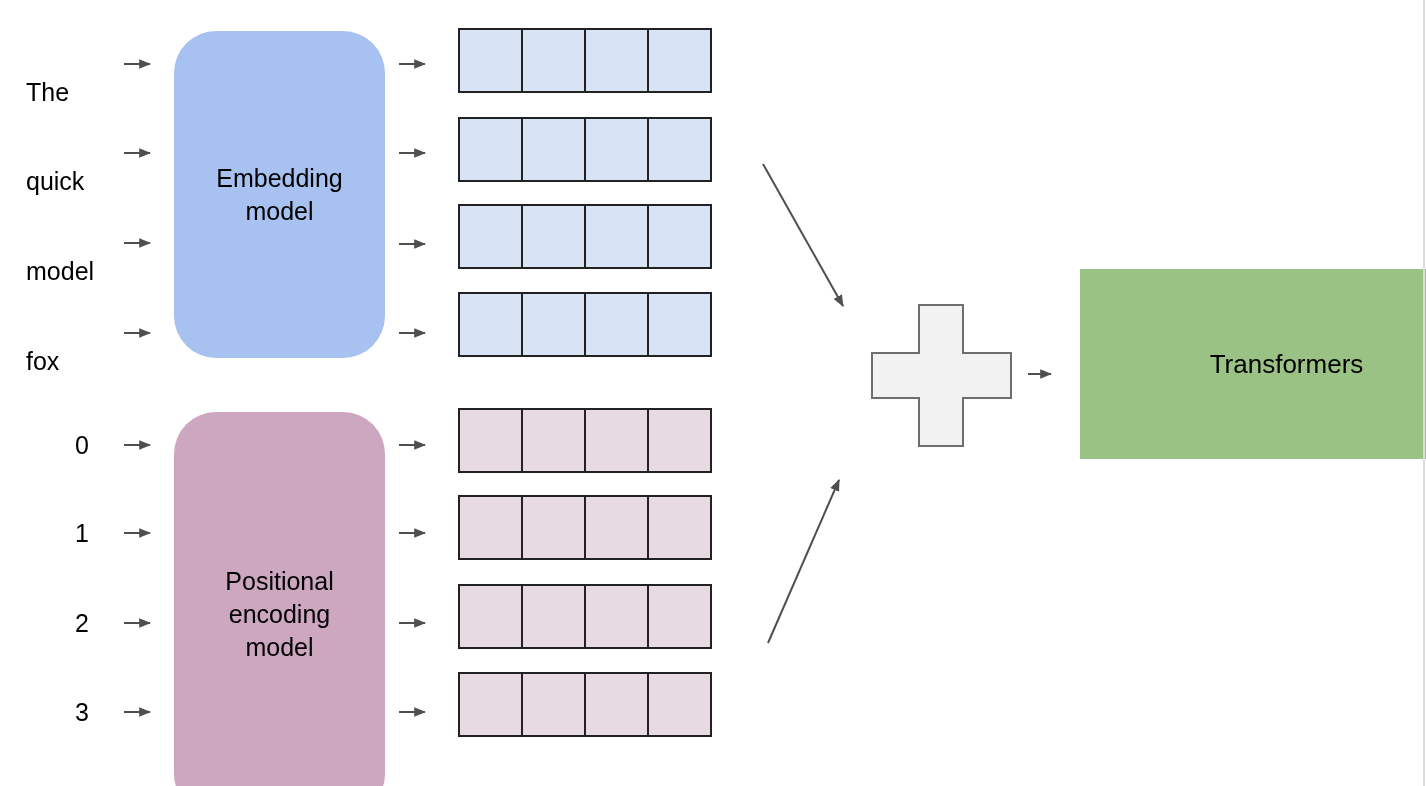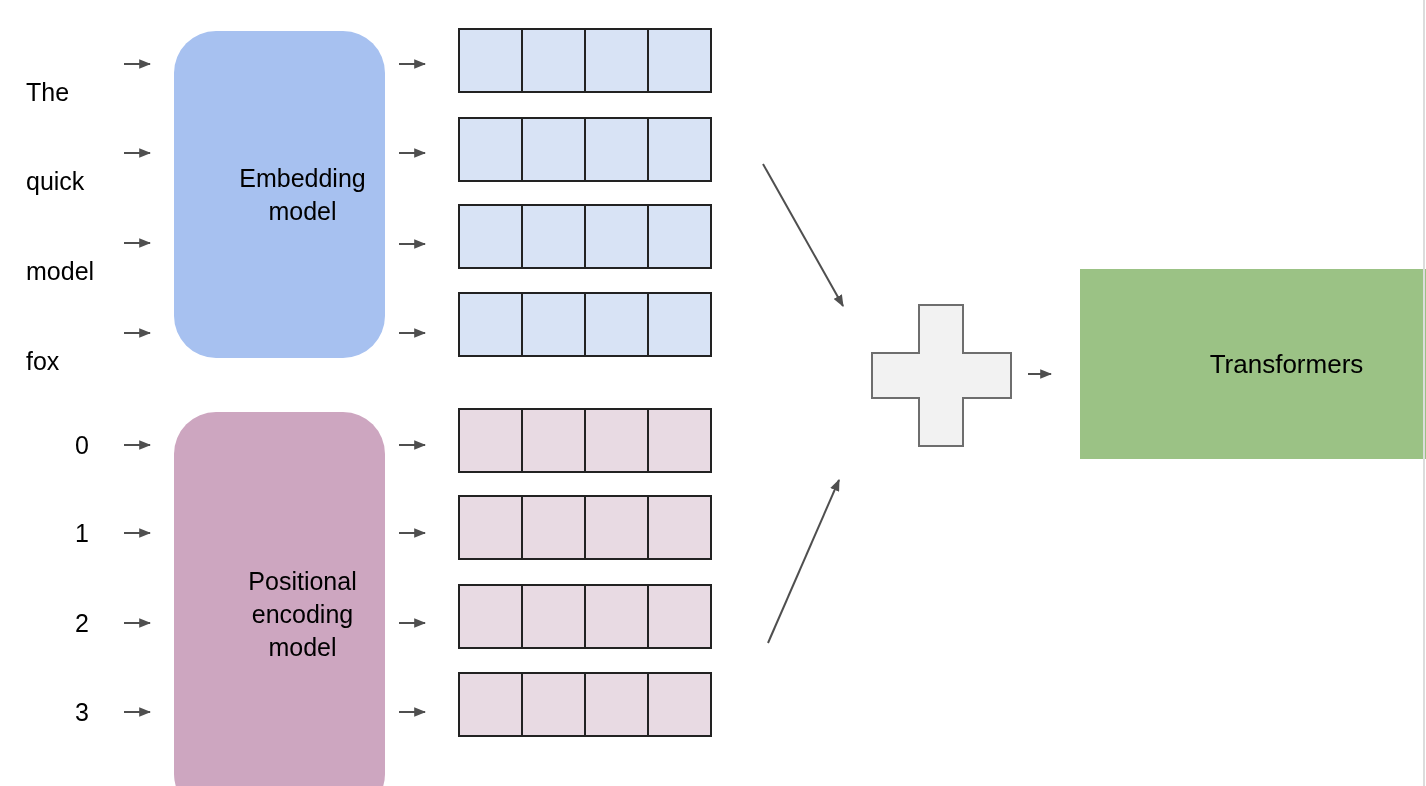--- a/index.html
+++ b/index.html
@@ -12,21 +12,21 @@
     position:absolute;left:26px;height:32px;line-height:32px;
     font-size:25px;white-space:nowrap;margin-top:28px;
   }
   .pos-label{
     position:absolute;left:60px;width:44px;height:32px;line-height:32px;
     font-size:25px;text-align:center;
   }
   
   .model-box{
     position:absolute;left:174px;width:211px;border-radius:42px;
-    display:flex;align-items:center;justify-content:flex-end;text-align:center;
+    display:flex;align-items:center;justify-content:center;text-align:center;
   }
   .model-box .model-label{
     width:165px;font-size:25px;line-height:1.32;
   }
   #embedding-box{top:31px;height:327px;background:var(--embedding-box);}
   #positional-box{top:412px;height:404px;background:var(--positional-box);}
   
   .vec-row{
     position:absolute;left:458px;width:254px;height:65px;
     display:flex;border:1px solid var(--cell-border);box-sizing:border-box;

